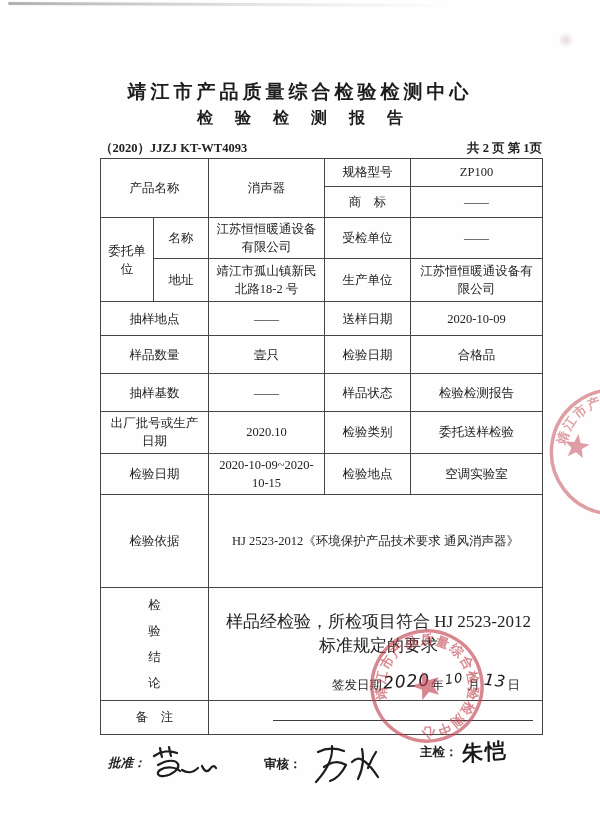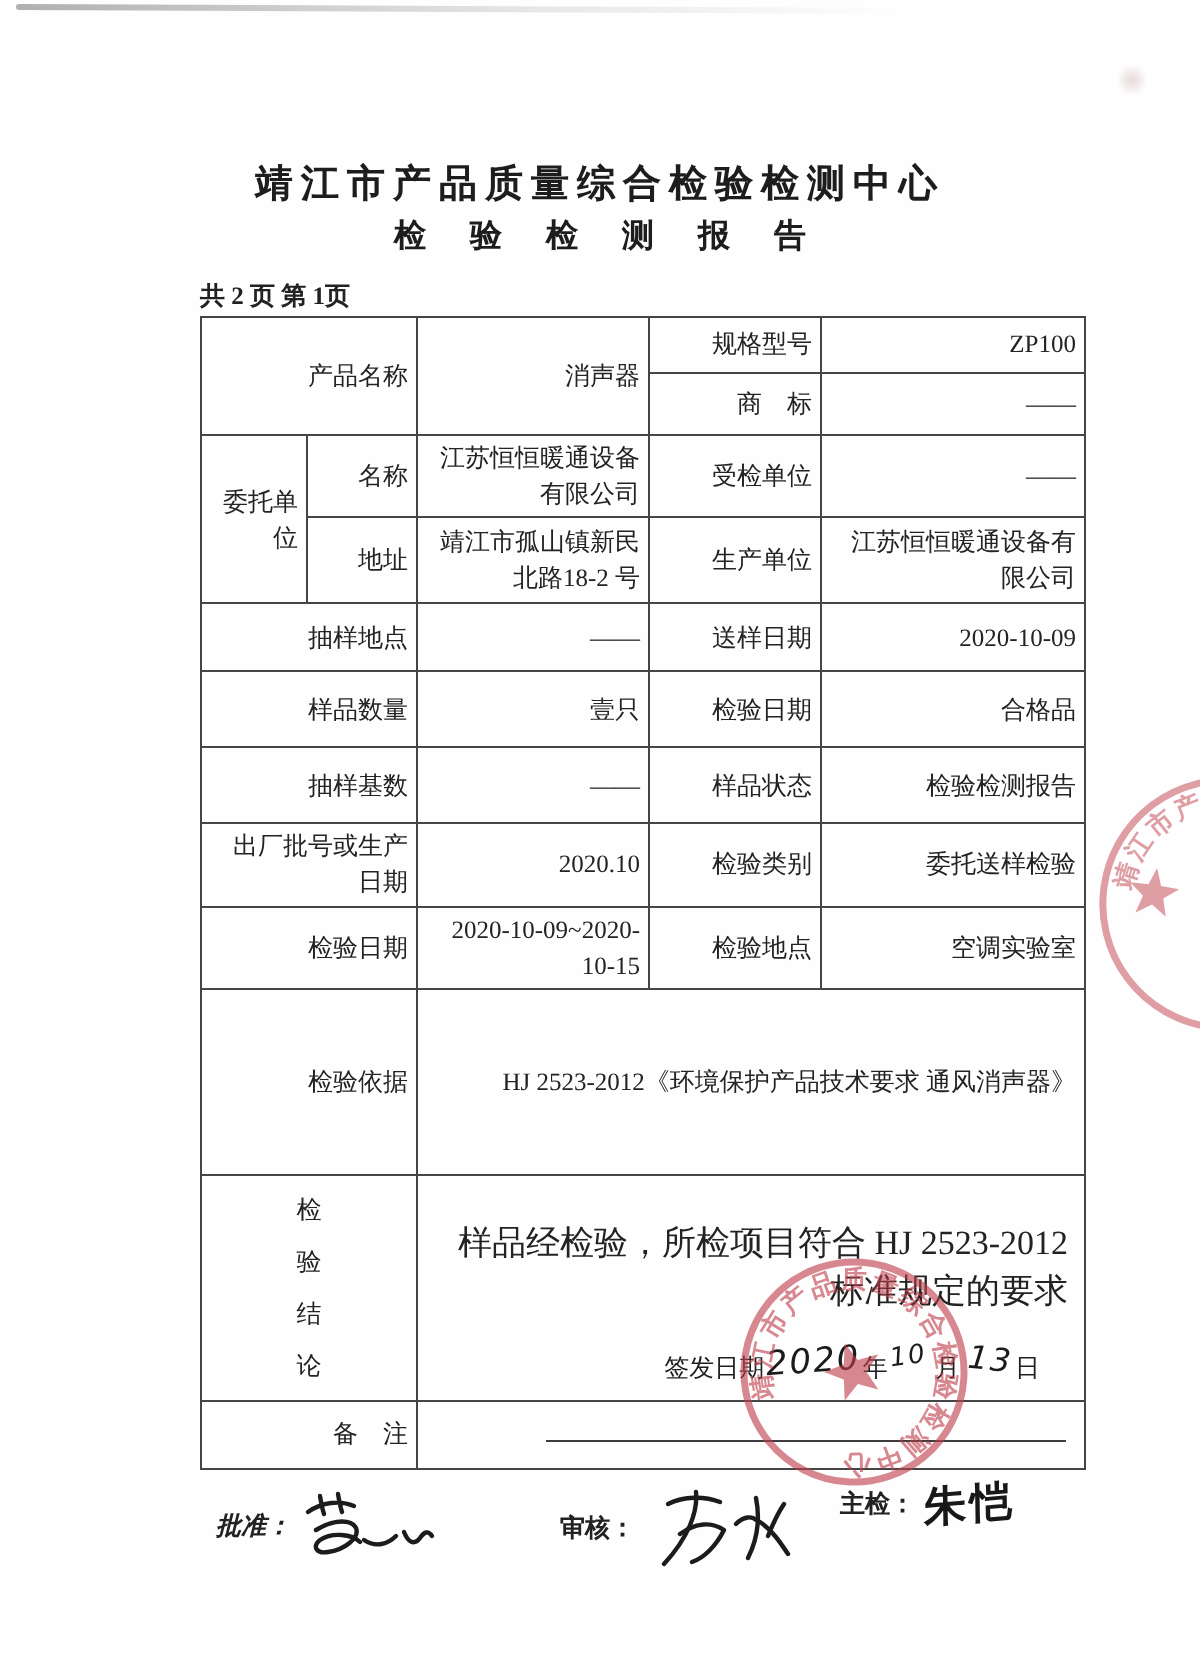--- a/index.html
+++ b/index.html
@@ -34,21 +34,21 @@
     display:flex; justify-content:space-between;
     font-size:12.5px; font-weight:600; color:#222;
   }
   
   table.report {
     position:absolute; left:100px; top:158px; width:442px;
     border-collapse:collapse; table-layout:fixed;
   }
   table.report td {
     border:1.5px solid var(--color-border);
-    text-align:right; vertical-align:middle;
+    text-align:center; vertical-align:middle;
     font-size:12.5px; color:#232323; line-height:1.45; padding:2px 4px;
   }
   td.small { font-size:12px;margin-left:44px; }
   td.left-cell { text-align:left; padding-left:14px; }
   .conclusion-label {
     display:flex; flex-direction:column; align-items:center; justify-content:space-between;
     height:100px; padding:2px 0; margin:0 auto;
   }
   td.conclusion-cell { position:relative; text-align:left; vertical-align:top; }
   .conclusion-text { position:absolute; top:22px; left:14px; right:8px; font-size:17px; }
@@ -72,21 +72,21 @@
   .hw-name {
     display:inline-block; font-size:21px; font-weight:bold; color:#181818;
     transform:rotate(-5deg) skewX(-4deg); letter-spacing:2px;
     font-family:"DejaVu Sans",sans-serif; margin-left:4px;
   }
   
   .sig-row { position:absolute; top:736px; left:0; width:100%; }
   .sig-group { position:absolute; display:flex; align-items:center; }
   .sig-label { font-size:12.5px; font-weight:600; color:#222; white-space:nowrap; }
   .sig-approve { left:108px; top:8px;font-style:italic; }
-  .sig-review  { left:280px; top:6px; }
+  .sig-review  { left:264px; top:6px; }
   .sig-chief   { left:420px; top:2px; }
   .sig-svg { margin-left:2px; }
   .sig-svg path { stroke:#1c1c1c; stroke-width:2.2; fill:none; stroke-linecap:round; stroke-linejoin:round; }
   
   .stamp { position:absolute; pointer-events:none; }
   .stamp-main { left:357px; top:616px; width:140px; height:140px; opacity:.62; transform:rotate(-18deg); }
   .stamp-edge { left:538px; top:380px; width:150px; height:150px; opacity:.5; transform:rotate(8deg); }
   .seal-ring { fill:none; stroke:var(--color-seal); stroke-width:3.5; }
   .seal-star { fill:var(--color-seal); }
   .seal-text { fill:var(--color-seal); font-size:13px; font-weight:bold; letter-spacing:1.5px;
@@ -97,20 +97,21 @@
 
 <div class="page">
 
   <div class="scan-line-top"></div>
   <div class="scan-smudge"></div>
 
   <div class="org-title">靖江市产品质量综合检验检测中心</div>
   <div class="report-title">检验检测报告</div>
 
   <div class="doc-meta">
+    <span>（2020）JJZJ KT-WT4093</span>
     <span>共 2 页 第 1页</span>
   </div>
 
   <table class="report">
     <colgroup>
       <col style="width:53px">
         <col style="width:55px">
         <col style="width:116px">
       <col style="width:86px">
         <col style="width:132px">

